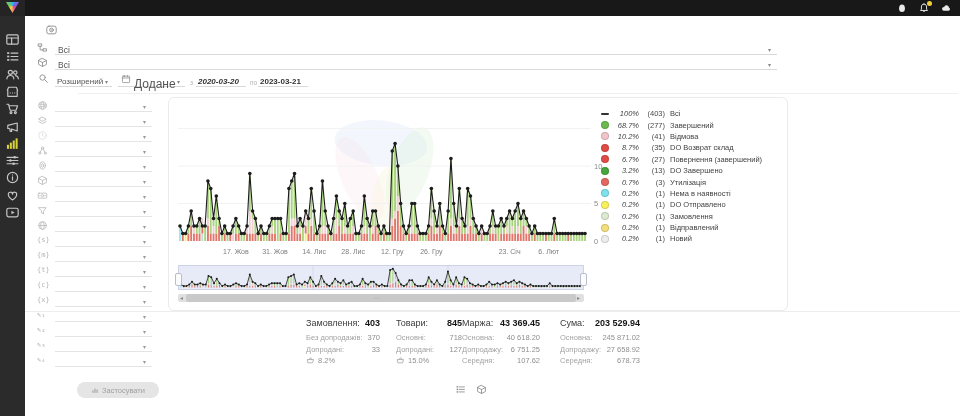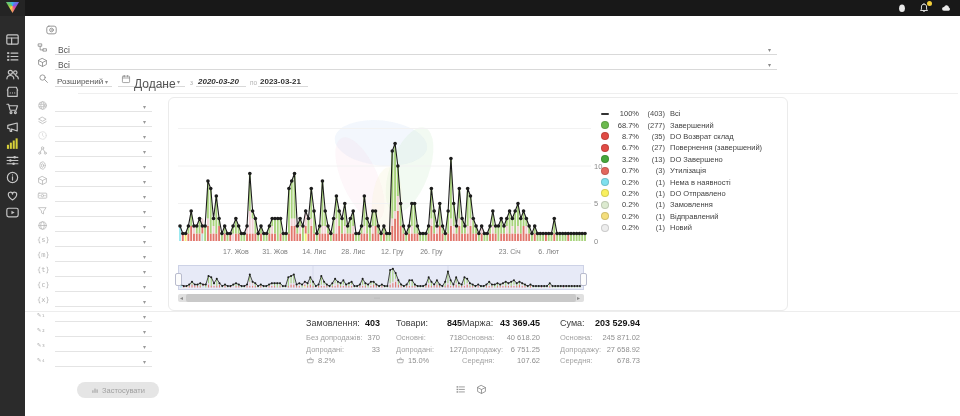--- a/index.html
+++ b/index.html
@@ -53,21 +53,21 @@
   .sarr{position:absolute;top:197px;font-size:6px;color:#8a8a8a;line-height:7px;}
   .sarrL::after{content:"◂";}
   .sarrR::after{content:"▸";}
   .sgrip{position:absolute;left:205px;top:196px;font-size:6px;color:#9a9a9a;line-height:8px;}
   .sgrip::after{content:"⋯";}
   
   #legend{position:absolute;left:432px;top:10px;width:182px;}
   .lg-row{display:flex;align-items:center;height:11.4px;font-size:7.5px;color:#3f3f3f;}
   .lg-mark{width:8px;height:8px;border-radius:50%;margin-right:4px;flex:0 0 8px;box-sizing:border-box;border:1px solid rgba(0,0,0,.14);}
   .lg-mark.line{height:2px;border:none;border-radius:1px;}
-  .lg-pct{width:26px;text-align:right;flex:0 0 26px;}
+  .lg-pct{width:26px;text-align:right;flex:0 0 26px;font-style:italic;}
   .lg-cnt{width:26px;text-align:right;flex:0 0 26px;color:#4a4a4a;}
   .lg-lbl{margin-left:5px;white-space:nowrap;}
   
   #bottom-divider{position:absolute;left:25px;top:311px;width:935px;border-top:1px solid #ededed;}
   .stat-col{position:absolute;top:318px;}
   .stat-title{display:flex;justify-content:space-between;align-items:baseline;margin-bottom:4px;}
   .stat-title .tl{font-size:9px;color:#3c3c3c;}
   .stat-title .tv{font-size:9px;font-weight:700;color:#161616;}
   .stat-row{display:flex;justify-content:space-between;font-size:7.5px;color:#a3a3a3;line-height:11.5px;}
   .stat-row .rv{color:#8f8f8f;}
@@ -1295,20 +1295,26 @@
           <span class="lg-cnt">(403)</span>
           <span class="lg-lbl">Всі</span>
         </div>
         <div class="lg-row">
           <span class="lg-mark" style="background: rgb(108, 186, 78);"></span>
           <span class="lg-pct">68.7%</span>
           <span class="lg-cnt">(277)</span>
           <span class="lg-lbl">Завершений</span>
         </div>
         <div class="lg-row">
+          <span class="lg-mark" style="background: rgb(243, 195, 202);"></span>
+          <span class="lg-pct">10.2%</span>
+          <span class="lg-cnt">(41)</span>
+          <span class="lg-lbl">Відмова</span>
+        </div>
+        <div class="lg-row">
           <span class="lg-mark" style="background: rgb(225, 75, 69);"></span>
           <span class="lg-pct">8.7%</span>
           <span class="lg-cnt">(35)</span>
           <span class="lg-lbl">DO Возврат склад</span>
         </div>
         <div class="lg-row">
           <span class="lg-mark" style="background: rgb(225, 75, 69);"></span>
           <span class="lg-pct">6.7%</span>
           <span class="lg-cnt">(27)</span>
           <span class="lg-lbl">Повернення (завершений)</span>

